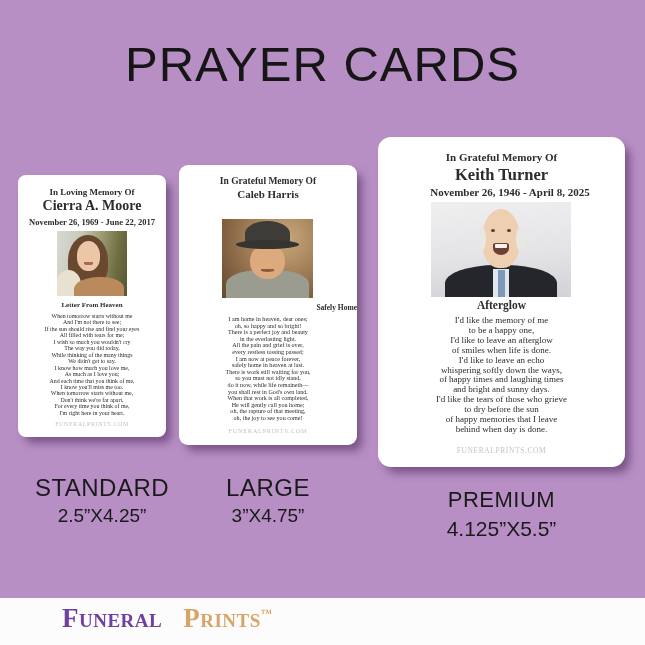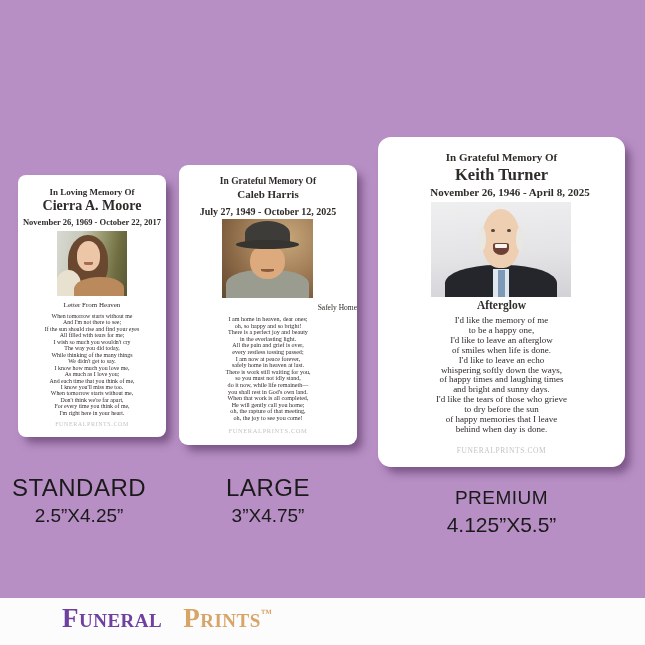--- a/index.html
+++ b/index.html
@@ -28,21 +28,21 @@
     font-family:"Liberation Serif",serif;color:var(--card-text);
     box-shadow:6px 7px 9px -1px rgba(72,36,82,0.55);
   }
   .card>div{position:absolute;left:0;right:0;}
   .c1{left:18px;top:175px;width:148px;height:262px;border-radius:8px;}
   .c2{left:179px;top:165px;width:178px;height:280px;border-radius:9px;}
   .c3{left:378px;top:137px;width:247px;height:330px;border-radius:13px;}
   .mem{font-weight:600;}
   .pname{font-weight:700;}
   .dates{font-weight:600;}
-  .ptitle{font-weight:400;}
+  .ptitle{font-weight:700;}
   .poem{white-space:pre-line;}
   .site{color:var(--website-text);letter-spacing:0.6px;}
   
   .c1 .mem{top:12px;font-size:9px;}
   .c1 .pname{top:23px;font-size:14px;}
   .c1 .dates{top:42px;font-size:8.5px;}
   .c1 .ptitle{top:126px;font-size:7px;}
   .c1 .poem{top:138px;font-size:5.9px;line-height:6.45px;}
   .c1 .site{top:246px;font-size:6px;}
   
@@ -83,48 +83,49 @@
   .p3-hairR{left:60.5%;top:26%;width:6%;height:26%;background:#e9e7e2;border-radius:50%;}
   .p3-eyeL{left:43%;top:28%;width:3%;height:4%;background:#55453a;border-radius:50%;}
   .p3-eyeR{left:54%;top:28%;width:3%;height:4%;background:#55453a;border-radius:50%;}
   .p3-smile{left:44.5%;top:43%;width:11%;height:13%;background:#6d3f35;border-radius:22% 22% 60% 60%;}
   .p3-teeth{left:45.5%;top:44%;width:9%;height:4.5%;background:#f7f3ee;border-radius:1px;}
   .p3-suit{left:10%;bottom:-8%;width:80%;height:42%;background:#24262c;border-radius:46% 46% 0 0;}
   .p3-shirt{left:44%;bottom:0;width:12%;height:30%;background:#dfe6ee;}
   .p3-tie{left:47.5%;bottom:0;width:5%;height:28%;background:#7e99b8;}
   
   .size-label{position:absolute;text-align:center;color:#1a1a1a;}
-  .sl1{left:5px;width:148px;top:474px;}
+  .sl1{left:28px;width:148px;top:474px;}
   .sl2{left:179px;width:178px;top:474px;}
   .sl3{left:378px;width:247px;top:487px;}
   .sl-name{font-size:24px;letter-spacing:0.5px;}
   .sl-dim{font-size:19px;margin-top:3px;}
-  .sl3 .sl-name{font-size:19px;}
+  .sl3 .sl-name{font-size:22px;}
   .sl3 .sl-dim{font-size:21px;margin-top:4px;}
   
   .footer{position:absolute;left:0;right:0;top:598px;height:47px;background:var(--footer-bg);}
   .logo{
     position:absolute;left:18px;top:7px;
     font-family:"Liberation Serif",serif;font-weight:700;
     font-variant:small-caps;font-size:27px;letter-spacing:0.5px;line-height:1;
   }
   .lf{color:var(--logo-purple);margin-left:44px;}
   .lp{color:var(--logo-gold);margin-left:21px;}
   .ltm{color:var(--logo-gold);font-size:11px;vertical-align:10px;font-variant:normal;}
 </style>
 </head>
 <body>
 
 <div class="stage">
 
+  <div class="title">PRAYER CARDS</div>
 
   <div class="card c1">
     <div class="mem">In Loving Memory Of</div>
     <div class="pname">Cierra A. Moore</div>
-    <div class="dates">November 26, 1969 - October 22, 2017</div>
+    <div class="dates">November 26, 1969 - June 22, 2017</div>
     <div class="photo" title="smiling woman with long brown hair wearing a tan coat and cream scarf, blurred green outdoor background">
       <div class="p1-bg"></div>
       <div class="p1-hair"></div>
       <div class="p1-face"></div>
       <div class="p1-smile"></div>
       <div class="p1-scarf"></div>
       <div class="p1-coat"></div>
     </div>
     <div class="ptitle">Letter From Heaven</div>
     <div class="poem">When tomorrow starts without me
@@ -142,21 +143,20 @@
 When tomorrow starts without me,
 Don't think we're far apart,
 For every time you think of me,
 I'm right here in your heart.</div>
     <div class="site">FUNERALPRINTS.COM</div>
   </div>
 
   <div class="card c2">
     <div class="mem">In Grateful Memory Of</div>
     <div class="pname">Caleb Harris</div>
-    <div class="dates">July 27, 1949 - October 12, 2025</div>
     <div class="photo" title="smiling elderly man wearing a dark fedora hat and gray sweater, warm brown background">
       <div class="p2-bg"></div>
       <div class="p2-body"></div>
       <div class="p2-face"></div>
       <div class="p2-smile"></div>
       <div class="p2-hat"></div>
       <div class="p2-brim"></div>
     </div>
     <div class="ptitle">Safely Home</div>
     <div class="poem">I am home in heaven, dear ones;

